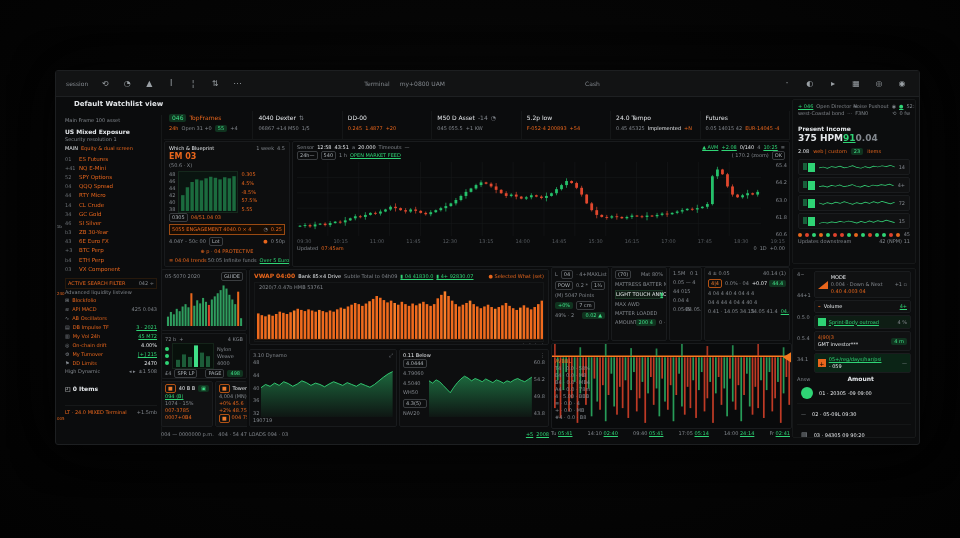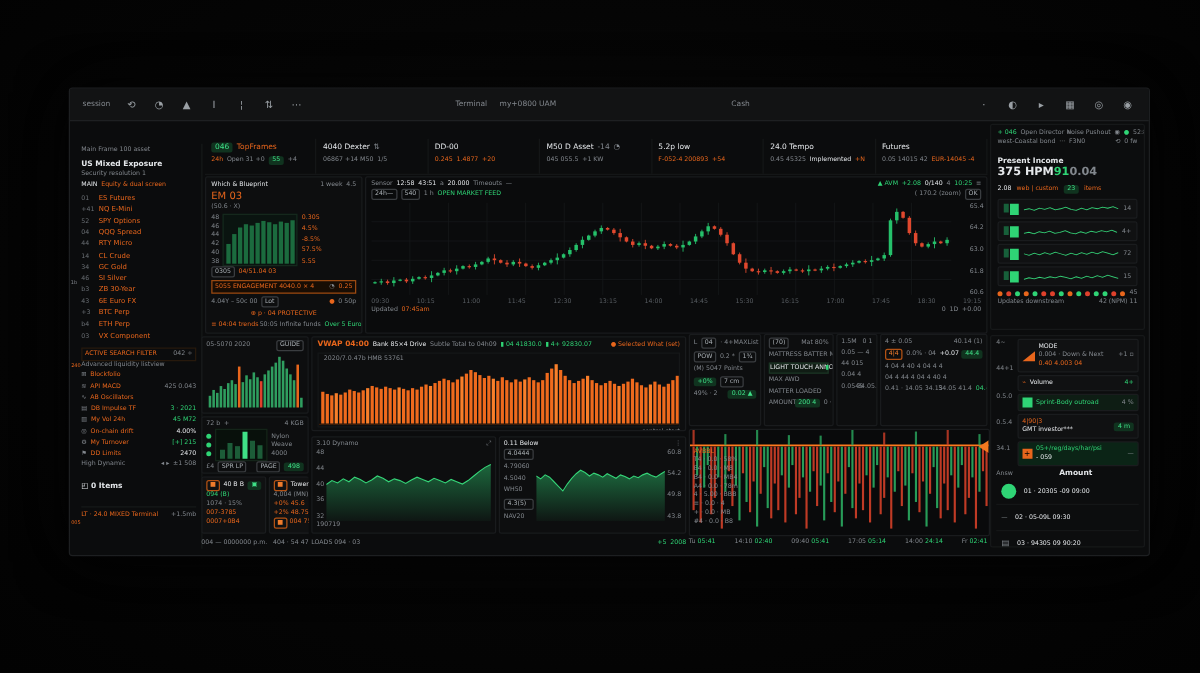--- a/index.html
+++ b/index.html
@@ -7,21 +7,21 @@
     background:radial-gradient(ellipse at 50% 45%, #0b0b0b 0%, #050505 55%, #020202 100%);
     font-family:"DejaVu Sans", sans-serif;color:#c7ccd1;}
   .window{position:absolute;left:55px;top:70px;width:863px;height:373px;background:#0b0c0d;
     border:1px solid #1d1f21;border-radius:3px;box-shadow:0 4px 40px rgba(0,0,0,.9), 0 0 60px rgba(120,120,120,.04);}
   .abs{position:absolute;}
   .panel{position:absolute;background:#0d0e0f;border:1px solid #191b1d;border-radius:2px;overflow:hidden;}
   .t5{font-size:5px;line-height:7px;} .t6{font-size:6px;line-height:8px;} .t7{font-size:7px;line-height:9px;}
   .t8{font-size:8px;line-height:10px;} .t9{font-size:9px;line-height:11px;}
   .lr{display:flex;justify-content:space-between;align-items:center;gap:3px;}
   .lr .l,.lr .r{display:flex;align-items:center;gap:3px;min-width:0;white-space:nowrap;}
-  .p-g{color:#82878d;} .p-w{color:#e4e7ea;} .p-o{color:#e8661c;} .p-G{color:#2fd475;}
+  .p-g{color:#82878d;} .p-w{color:#e4e7ea;} .p-o{color:#e8661c;} .p-G{color:#2fd475;text-decoration:underline;}
   .p-b{border:1px solid #3a3d40;color:#aab0b5;padding:0 2px;border-radius:2px;}
   .p-O{border:1px solid #b35214;color:#f07c2c;padding:0 2px;border-radius:2px;}
   .p-B{background:#10331f;color:#3fe087;padding:0 3px;border-radius:2px;}
   .toolbar{position:absolute;left:0;top:0;width:100%;height:26px;background:#121314;border-bottom:1px solid #1e2022;
     display:flex;align-items:center;gap:10px;padding:0 10px;box-sizing:border-box;}
   .tbi{display:inline-flex;width:14px;height:14px;align-items:center;justify-content:center;color:#9aa0a5;
     font-size:8px;border-radius:2px;cursor:default;}
   .win-header{position:absolute;left:0;top:26px;width:100%;height:15px;display:flex;align-items:center;
     justify-content:space-between;padding:0 14px 0 18px;box-sizing:border-box;}
   .sidebar{position:absolute;left:5px;top:44px;width:101px;height:324px;border-right:1px solid #161819;
@@ -69,20 +69,24 @@
       <div id="tb-right" style="display:flex;gap:9px;">
           <span class="tbi">·</span>
           <span class="tbi">◐</span>
           <span class="tbi">▸</span>
           <span class="tbi">▦</span>
           <span class="tbi">◎</span>
           <span class="tbi">◉</span>
         </div>
     </div>
 
+    <div class="win-header">
+      <span class="t7 p-w" style="font-weight:bold">Default Watchlist view</span>
+      <span class="t6 p-g" style="margin-right:96px">1 b</span>
+    </div>
 
     <div id="gutter" class="abs" style="left:0;top:44px;width:5px;height:324px;">
         <div class="t5 p-g" style="position: absolute; top: 108px; left: 0px; transform: scale(0.8);">1b</div>
         <div class="t5 p-o" style="position: absolute; top: 175px; left: 0px; transform: scale(0.8);">240</div>
         <div class="t5 p-o" style="position: absolute; top: 300px; left: 0px; transform: scale(0.8);">005</div>
       </div>
 
     <aside class="sidebar" id="sb">
         <div class="t5 p-g">Main Frame 100 asset</div>
         <div class="t6 p-w" style="font-weight: bold; margin-top: 4px;">US Mixed Exposure</div>
@@ -317,21 +321,21 @@
     <section class="panel" id="op" style="left: 108px; top: 70px; width: 126px; height: 126px; padding: 3px 4px; box-sizing: border-box;">
         <div class="lr t5">
           <div class="l">
             <span class="p-w">Which &amp; Blueprint</span>
           </div>
           <div class="r">
             <span class="p-g">1 week</span>
             <span class="p-g">4.5</span>
           </div>
         </div>
-        <div class="t8 p-o" style="font-weight: normal;">EM 03</div>
+        <div class="t8 p-o" style="font-weight: bold;">EM 03</div>
         <div class="t5 p-g">(50.6 · X)</div>
         <div style="display: flex; gap: 3px; margin-top: 2px;">
           <div style="display: flex; flex-direction: column; justify-content: space-between;">
             <span class="t5 p-g">48</span>
             <span class="t5 p-g">46</span>
             <span class="t5 p-g">44</span>
             <span class="t5 p-g">42</span>
             <span class="t5 p-g">40</span>
             <span class="t5 p-g">38</span>
           </div>

